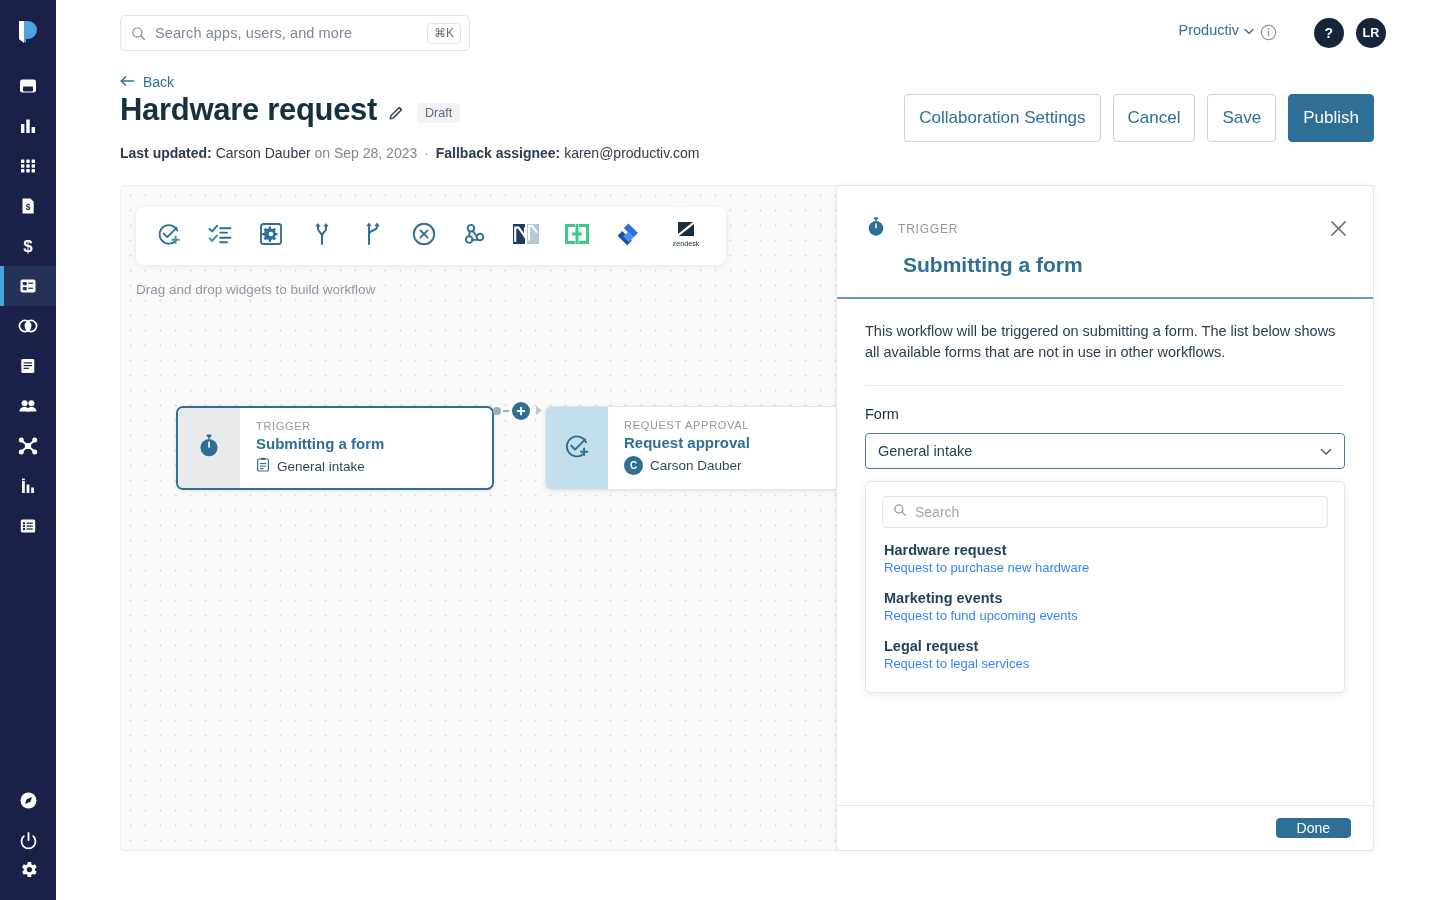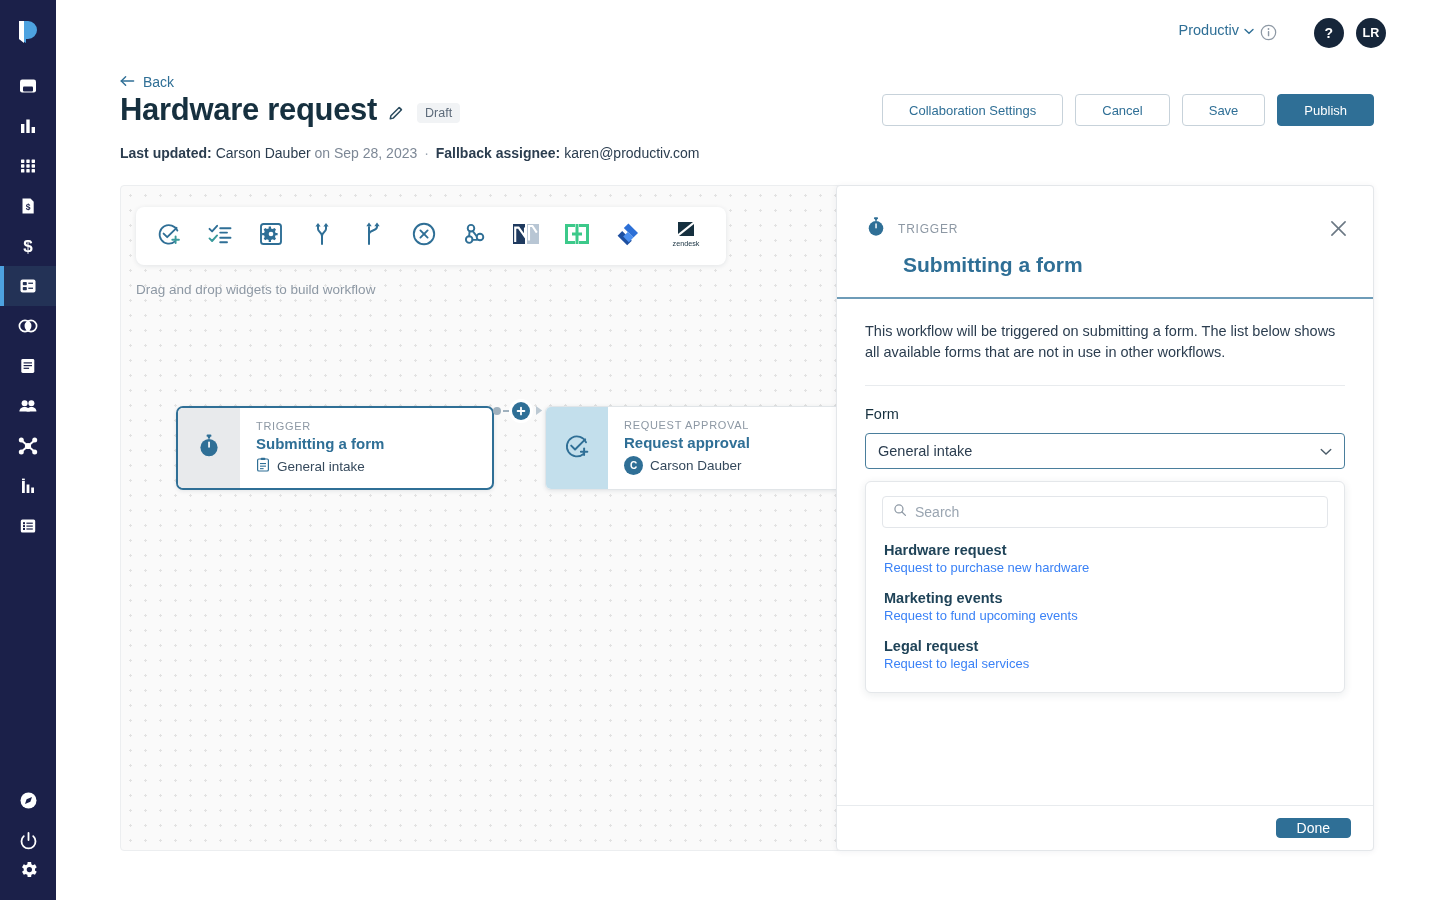--- a/index.html
+++ b/index.html
@@ -80,22 +80,22 @@
     position: absolute; left: 120px; top: 144px; font-size: 14px; color: #7d8896; line-height: 18px;
   }
   #subtitle b { color: #2b3d4f; font-weight: 700; }
   #subtitle .v { color: #2b3d4f; }
   #subtitle .dot { color: #9aa5b1; padding: 0 3px; }
 
   #header-actions {
     position: absolute; right: 66px; top: 94px; display: flex; align-items: center; gap: 12px;
   }
   .btn {
-    height: 32px; border-radius: 4px; font-size: 13px; cursor: pointer;
-    display: flex; align-items: center; justify-content: center; padding: 0 26px;
+    height: 48px; border-radius: 4px; font-size: 17px; cursor: pointer;
+    display: flex; align-items: center; justify-content: center; padding: 0 14px;
     font-family: "Liberation Sans", sans-serif;
   }
   .btn-outline { border: 1px solid #c7d2da; background: #fff; color: #2f6f96; }
   .btn-primary { border: 1px solid #2f6f96; background: #2f6f96; color: #fff; }
 
   
   #canvas {
     position: absolute; left: 120px; top: 185px; width: 1254px; height: 666px;
     background-color: #fafafa;
     background-image: radial-gradient(#e2e2e2 1px, transparent 1.1px);
@@ -364,20 +364,30 @@
       <span>
         <svg width="21" height="21" viewBox="0 0 24 24" fill="#fff">
             <path d="M19.4 13a7.7 7.7 0 0 0 0-2l2-1.6-2-3.4-2.4 1a7.6 7.6 0 0 0-1.7-1L15 3.4h-4l-.3 2.6a7.6 7.6 0 0 0-1.7 1l-2.4-1-2 3.4 2 1.6a7.7 7.7 0 0 0 0 2l-2 1.6 2 3.4 2.4-1a7.6 7.6 0 0 0 1.7 1l.3 2.6h4l.3-2.6a7.6 7.6 0 0 0 1.7-1l2.4 1 2-3.4z"></path>
             <circle cx="13" cy="12" r="3" fill="#1b2049"></circle>
           </svg>
       </span>
     </div>
   </nav>
 
   <header id="topbar">
+    <div id="search-box">
+      <span class="s-icon">
+        <svg width="15" height="15" viewBox="0 0 16 16">
+            <circle cx="6.8" cy="6.8" r="4.8" fill="none" stroke="#8d98a4" stroke-width="1.5"></circle>
+            <line x1="10.4" y1="10.4" x2="14.4" y2="14.4" stroke="#8d98a4" stroke-width="1.5" stroke-linecap="round"></line>
+          </svg>
+      </span>
+      <span id="search-input-text">Search apps, users, and more</span>
+      <span id="kbd">⌘K</span>
+    </div>
 
     <div id="org-select">
       <span>Productiv</span>
       <span>
         <svg width="10" height="7" viewBox="0 0 10 7">
             <path d="M1 1.4L5 5.2 9 1.4" fill="none" stroke="#2f6f96" stroke-width="1.4" stroke-linecap="round"></path>
           </svg>
       </span>
     </div>
     <div id="info-icon">

